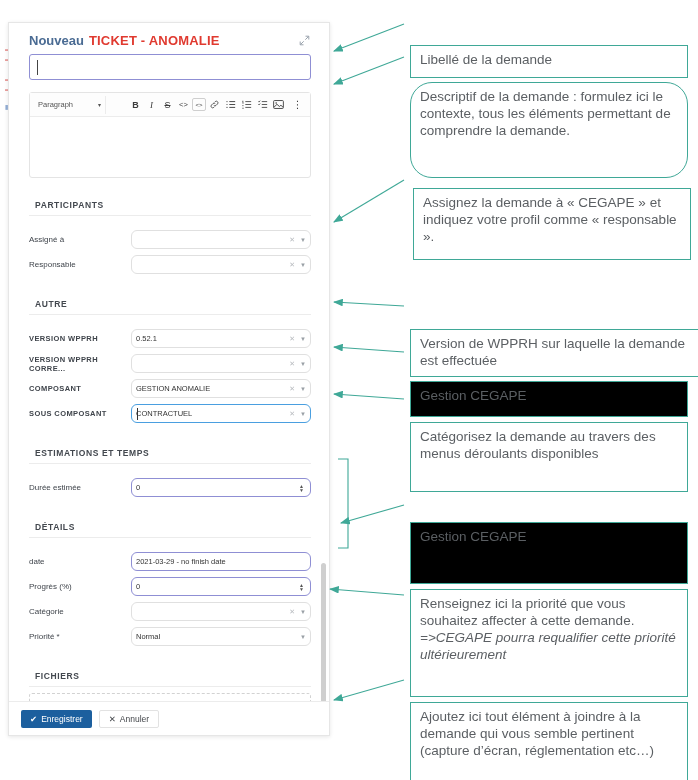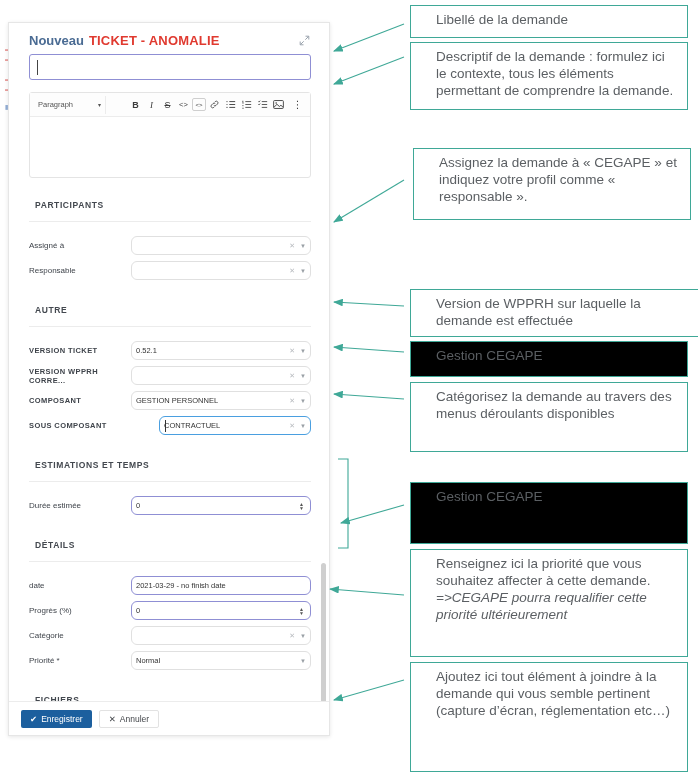--- a/index.html
+++ b/index.html
@@ -59,35 +59,35 @@
     width:15px; height:18px; display:flex; align-items:center; justify-content:center;
     font-size:9px; color:#3c3c3c; margin-right:1px;
   }
   .tb-btn.boxed { border:1px solid #cfcfcf; border-radius:2px; width:14px; height:13px; }
   .tb-sep { flex:1 1 auto; }
   .editor-area { height:60px; }
 
   
   .sec-title {
     font-size:8.5px; font-weight:700; color:#43484f; letter-spacing:.6px;
-    padding:0 0 11px 6px; border-bottom:1px solid #ececec; margin:0 4px 0 6px;
+    padding:0 0 5px 6px; border-bottom:1px solid #ececec; margin:0 4px 0 6px;
   }
   .sec-gap-lg { height:22px; }
   .sec-gap-sm { height:11px; }
 
   
   .frow { display:flex; align-items:center; margin:0 4px 0 6px; height:25px; }
   .flabel { width:102px; flex:0 0 102px; font-size:8px; color:#3f444b; }
   .flabel.caps { font-weight:700; letter-spacing:.4px; font-size:7.5px; }
   .fctrl { flex:1 1 auto; height:19px; border:1px solid #e0e0e0; border-radius:6px;
            background:#fff; display:flex; align-items:center; padding:0 4px;
            font-size:7.5px; color:#333; position:relative; }
   .fctrl.sel { background:#fff; }
   .fctrl.violet { border-color:#8f8fd4; }
-  .fctrl.blue { border-color:#4a9fe0;margin-left:28px; }
+  .fctrl.blue { border-color:#4a9fe0; }
   .fctrl .val { flex:1 1 auto; overflow:hidden; white-space:nowrap; }
   .fctrl .clear { color:#b9bcc0; font-size:7px; margin-right:5px; }
   .fctrl .caretdn { color:#9aa0a6; font-size:6px; }
   .spin { display:flex; flex-direction:column; align-items:center; justify-content:center;
           width:9px; color:#555; font-size:5px; line-height:4px; }
   .tiny-caret { position:absolute; left:5px; top:3px; width:1px; height:12px; background:#333; }
 
   
   .dropzone {
     margin:6px 4px 0 6px; height:58px; border:1px dashed #d2d2d2; border-radius:3px;
@@ -111,22 +111,23 @@
   }
 
   
   .mscroll { position:absolute; right:3px; top:540px; width:5px; height:164px;
              background:#cfcfcf; border-radius:3px; }
 
   
   .callout {
     position:absolute; border:1px solid #3fa897; background:#fff;
     color:#5b5f63; font-family:"Liberation Sans", sans-serif;
-    font-size:13.5px; line-height:17px; padding:5px 8px 4px 25px;
+    font-size:13.5px; line-height:17px; padding:5px 8px 4px 9px;
     font-weight:400;
+    margin-top:40px;
   }
   .callout.grey { background:#000000; }
   .callout i { font-style:italic; }
 
   
   .arrows { position:absolute; left:0; top:0; width:698px; height:780px; pointer-events:none; }
 </style>
 </head>
 <body>
 
@@ -237,39 +238,39 @@
           <span class="caretdn">▼</span>
         </div>
       </div>
 
       <div class="sec-gap-lg"></div>
 
       <div class="sec-title">AUTRE</div>
       <div class="sec-gap-sm"></div>
 
       <div class="frow">
-        <div class="flabel caps">VERSION TICKET</div>
+        <div class="flabel caps">VERSION WPPRH</div>
         <div class="fctrl sel">
           <span class="val">0.52.1</span>
           <span class="clear">✕</span>
           <span class="caretdn">▼</span>
         </div>
       </div>
       <div class="frow">
         <div class="flabel caps">VERSION WPPRH CORRE...</div>
         <div class="fctrl sel">
           <span class="val"></span>
           <span class="clear">✕</span>
           <span class="caretdn">▼</span>
         </div>
       </div>
       <div class="frow">
         <div class="flabel caps">COMPOSANT</div>
         <div class="fctrl sel">
-          <span class="val">GESTION PERSONNEL</span>
+          <span class="val">GESTION ANOMALIE</span>
           <span class="clear">✕</span>
           <span class="caretdn">▼</span>
         </div>
       </div>
       <div class="frow">
         <div class="flabel caps">SOUS COMPOSANT</div>
         <div class="fctrl sel blue">
           <span class="tiny-caret"></span>
           <span class="val">CONTRACTUEL</span>
           <span class="clear">✕</span>
@@ -361,21 +362,21 @@
     <path d="M404 399 L334 394"></path>
     <path d="M404 505 L341 523"></path>
     <path d="M404 595 L330 589"></path>
     <path d="M404 680 L334 700"></path>
   </g>
   <path d="M338 459 L348 459 L348 548 L338 548" stroke="#3fa897" stroke-width="1.1" fill="none"></path>
 </svg>
 
 <div class="callout" style="left:410px; top:5px;  width:278px; height:33px;">Libellé de la demande</div>
 
-<div class="callout" style="left:410px; top:42px; width:278px; height:68px;">Descriptif de la demande : formulez ici le contexte, tous les éléments permettant de comprendre la demande.</div>
+<div class="callout" style="left:410px; top:42px; width:278px; height:96px;border-radius:22px;">Descriptif de la demande : formulez ici le contexte, tous les éléments permettant de comprendre la demande.</div>
 
 <div class="callout" style="left:413px; top:148px; width:278px; height:72px;">Assignez la demande à « CEGAPE » et indiquez votre profil comme « responsable ».</div>
 
 <div class="callout" style="left:410px; top:289px; width:292px; height:48px;">Version de WPPRH sur laquelle la demande est effectuée</div>
 
 <div class="callout grey" style="left:410px; top:341px; width:278px; height:36px;">Gestion CEGAPE</div>
 
 <div class="callout" style="left:410px; top:382px; width:278px; height:70px;">Catégorisez la demande au travers des menus déroulants disponibles</div>
 
 <div class="callout grey" style="left:410px; top:482px; width:278px; height:62px;">Gestion CEGAPE</div>

